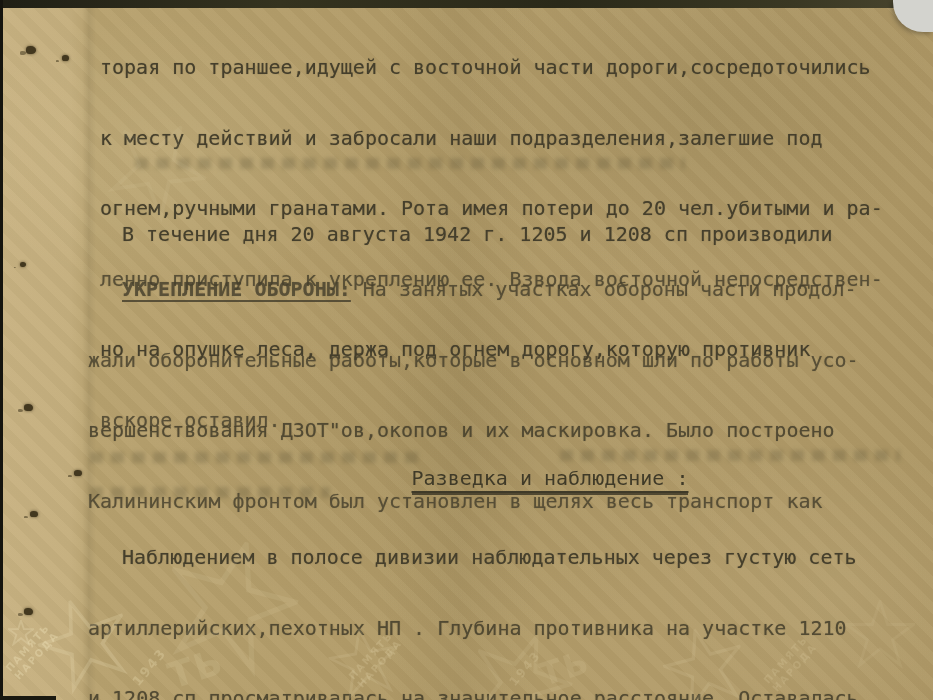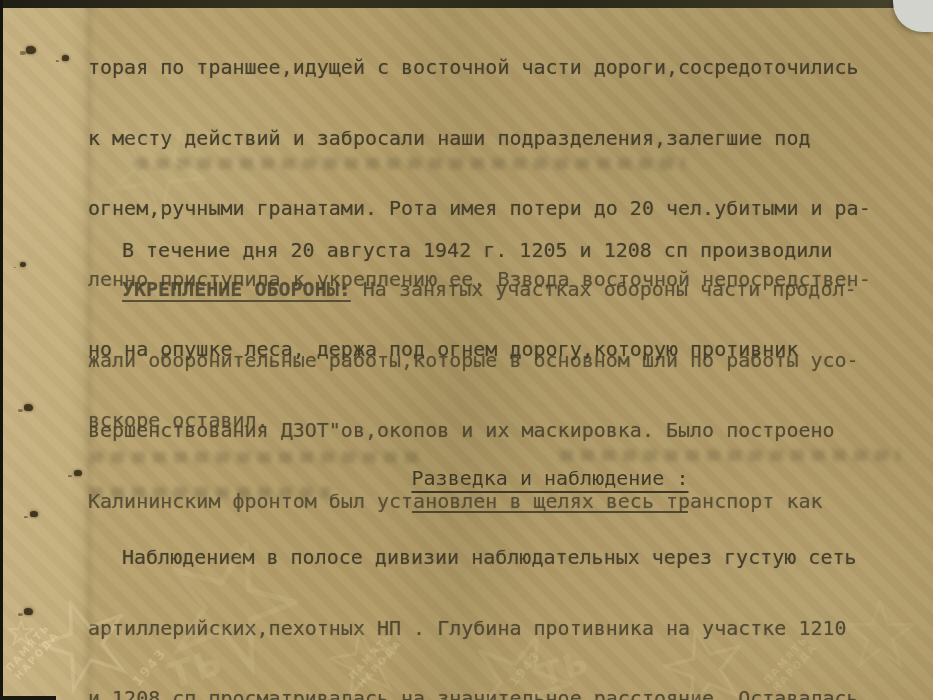--- a/index.html
+++ b/index.html
@@ -27,21 +27,21 @@
   .typed{position:absolute;left:88px;width:822px;color:#453f2c;
     font-size:20px;line-height:23.5px;white-space:pre;filter:blur(0.45px);
     text-shadow:0 0 1px rgba(69,63,44,0.55);}
   .typed .line{height:23.5px;}
   .indent{text-indent:34px;}
   .u{text-decoration:underline;text-underline-offset:4px;font-weight:bold;}
   .fade{opacity:0.82;}
   .fade2{opacity:0.88;}
   .heading-wrap{position:absolute;left:88px;top:466px;width:822px;text-align:center;
     color:#3f3a28;font-size:20px;filter:blur(0.4px);transform:translateX(51px);}
-  .heading-wrap span{border-bottom:2px solid rgba(63,58,40,0.85);padding-bottom:21px;
+  .heading-wrap span{border-bottom:2px solid rgba(63,58,40,0.85);padding-bottom:3px;
     text-decoration:underline;text-underline-offset:6px;}
   .ghost{position:absolute;height:11px;opacity:0.5;filter:blur(2px);
     background:repeating-linear-gradient(90deg,rgba(92,84,54,0.55) 0 13px,transparent 13px 21px);}
   .speck{position:absolute;background:#43381f;border-radius:45% 55% 50% 40%;
     box-shadow:0 0 3px rgba(67,56,31,0.8), -8px 3px 0 -2px rgba(67,56,31,0.55);}
   .star{position:absolute;}
   .star svg{display:block;}
   .wm-text{position:absolute;color:#ecdfb5;font-family:"DejaVu Sans",sans-serif;
     font-weight:bold;letter-spacing:2px;line-height:1.15;}
 </style>
@@ -63,30 +63,30 @@
   <div class="speck" style="left:24px;top:404px;width:9px;height:7px;"></div>
   <div class="speck" style="left:30px;top:511px;width:8px;height:6px;"></div>
   <div class="speck" style="left:74px;top:470px;width:8px;height:6px;"></div>
   <div class="speck" style="left:24px;top:608px;width:9px;height:7px;"></div>
 
   <div class="ghost" style="left:135px;top:158px;width:550px;"></div>
   <div class="ghost" style="left:90px;top:452px;width:330px;"></div>
   <div class="ghost" style="left:560px;top:450px;width:340px;"></div>
   <div class="ghost" style="left:90px;top:487px;width:240px;"></div>
 
-  <div class="typed" style="top:9px;">
+  <div class="typed" style="top:9px;margin-left:12px;">
     <div class="line">торая по траншее,идущей с восточной части дороги,сосредоточились</div>
     <div class="line">к месту действий и забросали наши подразделения,залегшие под</div>
     <div class="line">огнем,ручными гранатами. Рота имея потери до 20 чел.убитыми и ра-</div>
     <div class="line fade">ленно приступила к укреплению ее. Взвода восточной непосредствен-</div>
     <div class="line">но на опушке леса, держа под огнем дорогу,которую противник</div>
     <div class="line fade">вскоре оставил.</div>
   </div>
 
-  <div class="typed" style="top:192px;">
+  <div class="typed" style="top:176px;">
     <div class="line indent">В течение дня 20 августа 1942 г. 1205 и 1208 сп производили</div>
   </div>
 
   <div class="typed" style="top:231px;">
     <div class="line indent fade"><span class="u">УКРЕПЛЕНИЕ ОБОРОНЫ:</span><span> На занятых участках обороны части продол-</span></div>
     <div class="line fade">жали оборонительные работы,которые в основном шли по работы усо-</div>
     <div class="line fade2">вершенствования ДЗОТ"ов,окопов и их маскировка. Было построено</div>
     <div class="line fade">Калининским фронтом был установлен в щелях весь транспорт как</div>
     
     

